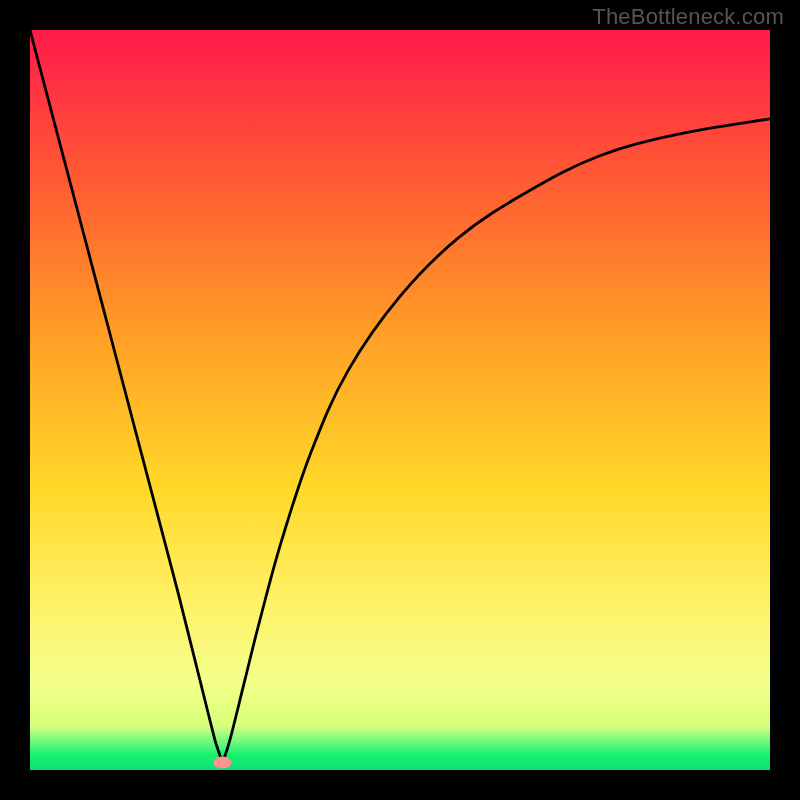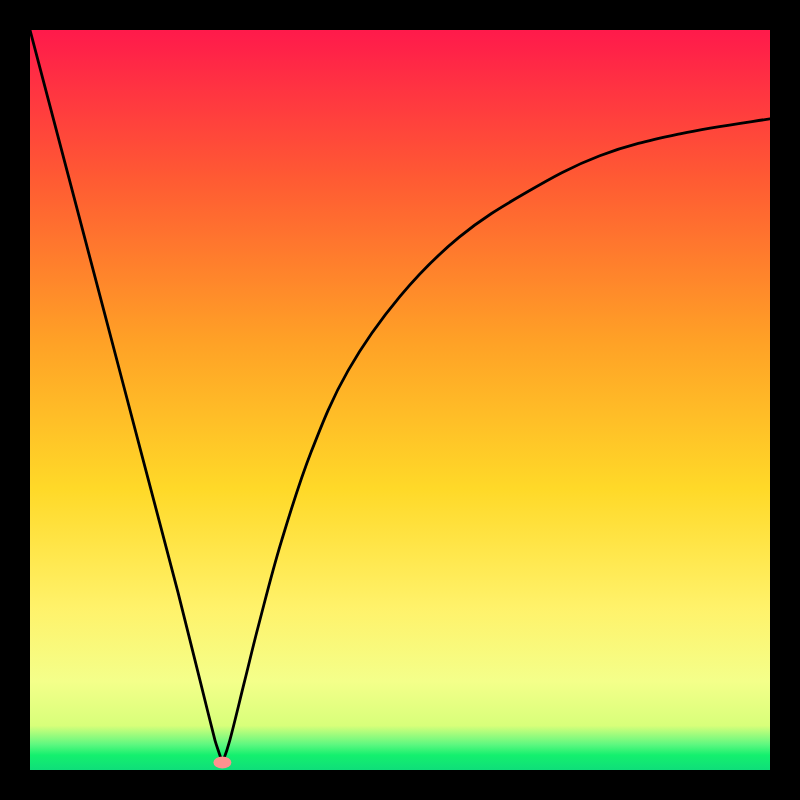--- a/index.html
+++ b/index.html
@@ -38,20 +38,21 @@
   }
   svg {
     display: block;
   }
 </style>
 </head>
 <body>
 
 <div class="frame">
 
+  <div class="watermark">TheBottleneck.com</div>
 
   <div class="plot-area">
     <svg id="chart-svg" viewBox="0 0 740 740" width="740" height="740">
       <defs>
         <linearGradient id="bg-grad" x1="0" y1="0" x2="0" y2="1">
           <stop id="g0" offset="0%" stop-color="#ff1a4b"></stop>
           <stop id="g1" offset="20%" stop-color="#ff5a33"></stop>
           <stop id="g2" offset="42%" stop-color="#ffa126"></stop>
           <stop id="g3" offset="62%" stop-color="#ffd928"></stop>
           <stop id="g4" offset="78%" stop-color="#fff26a"></stop>

